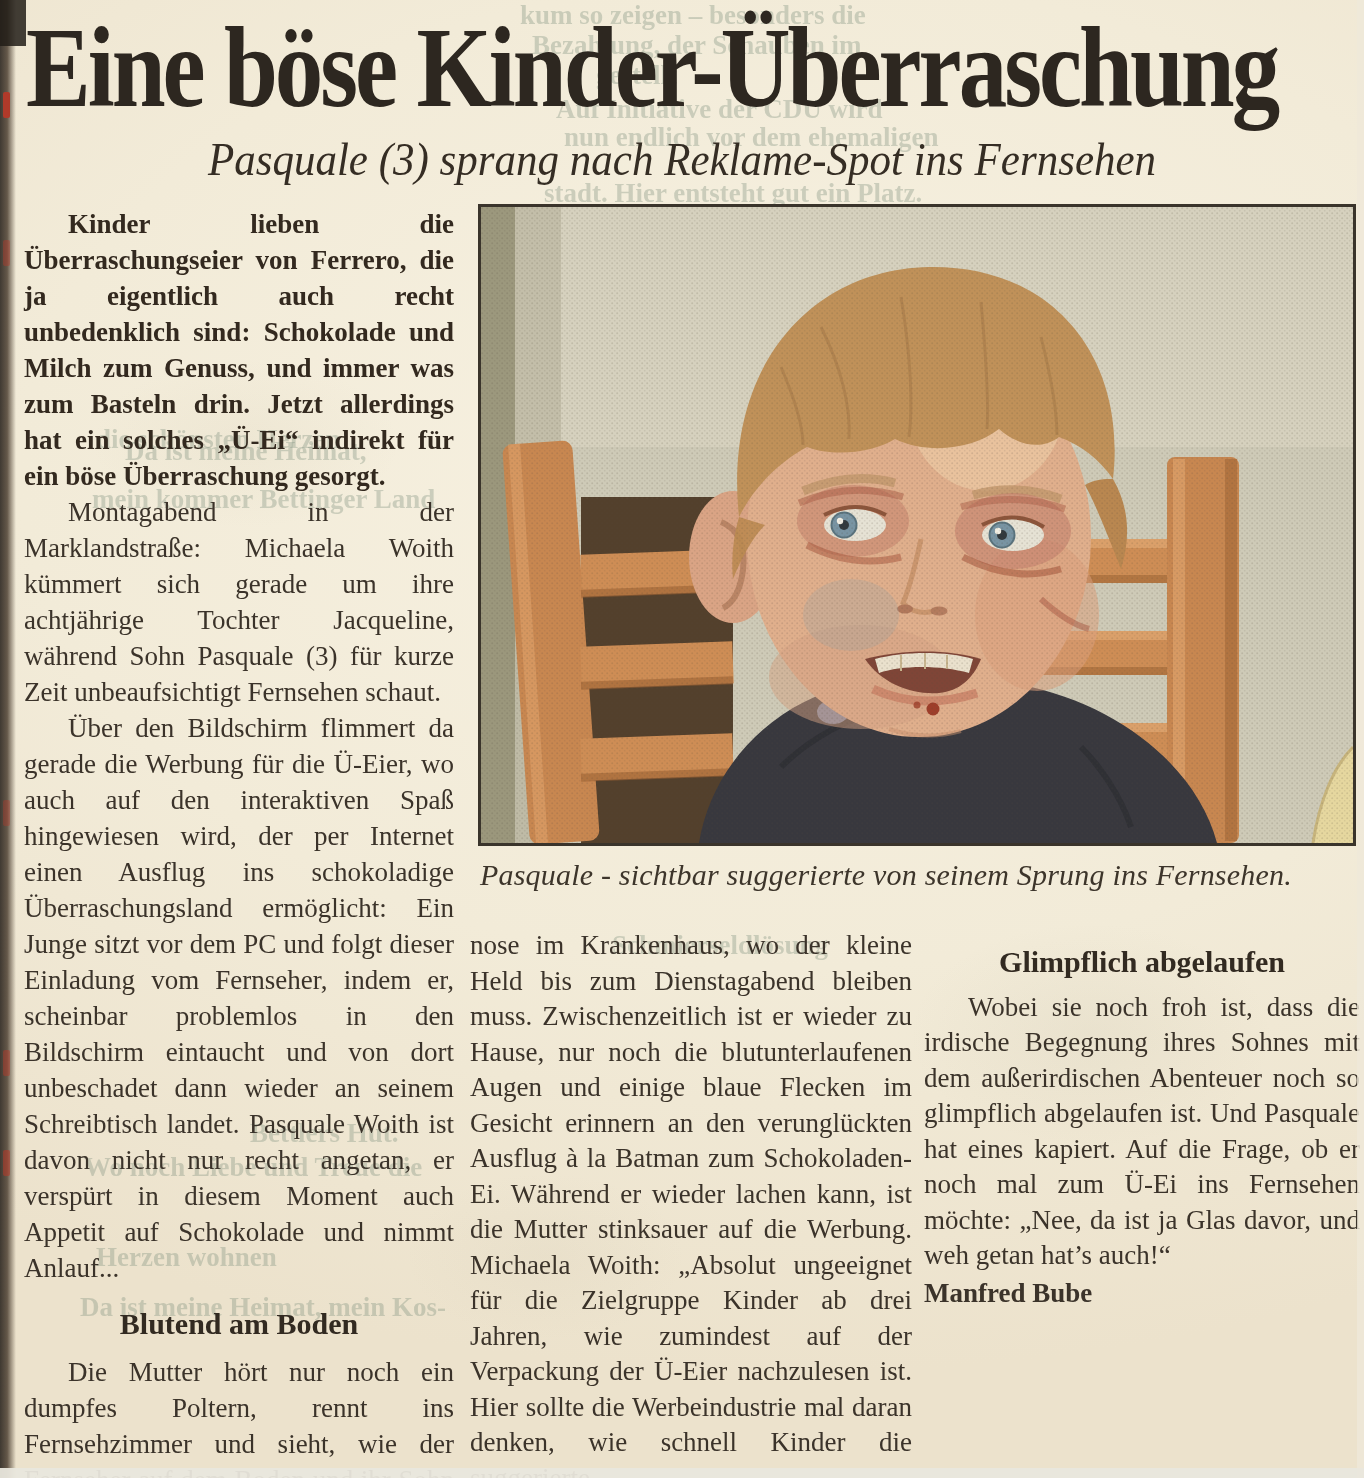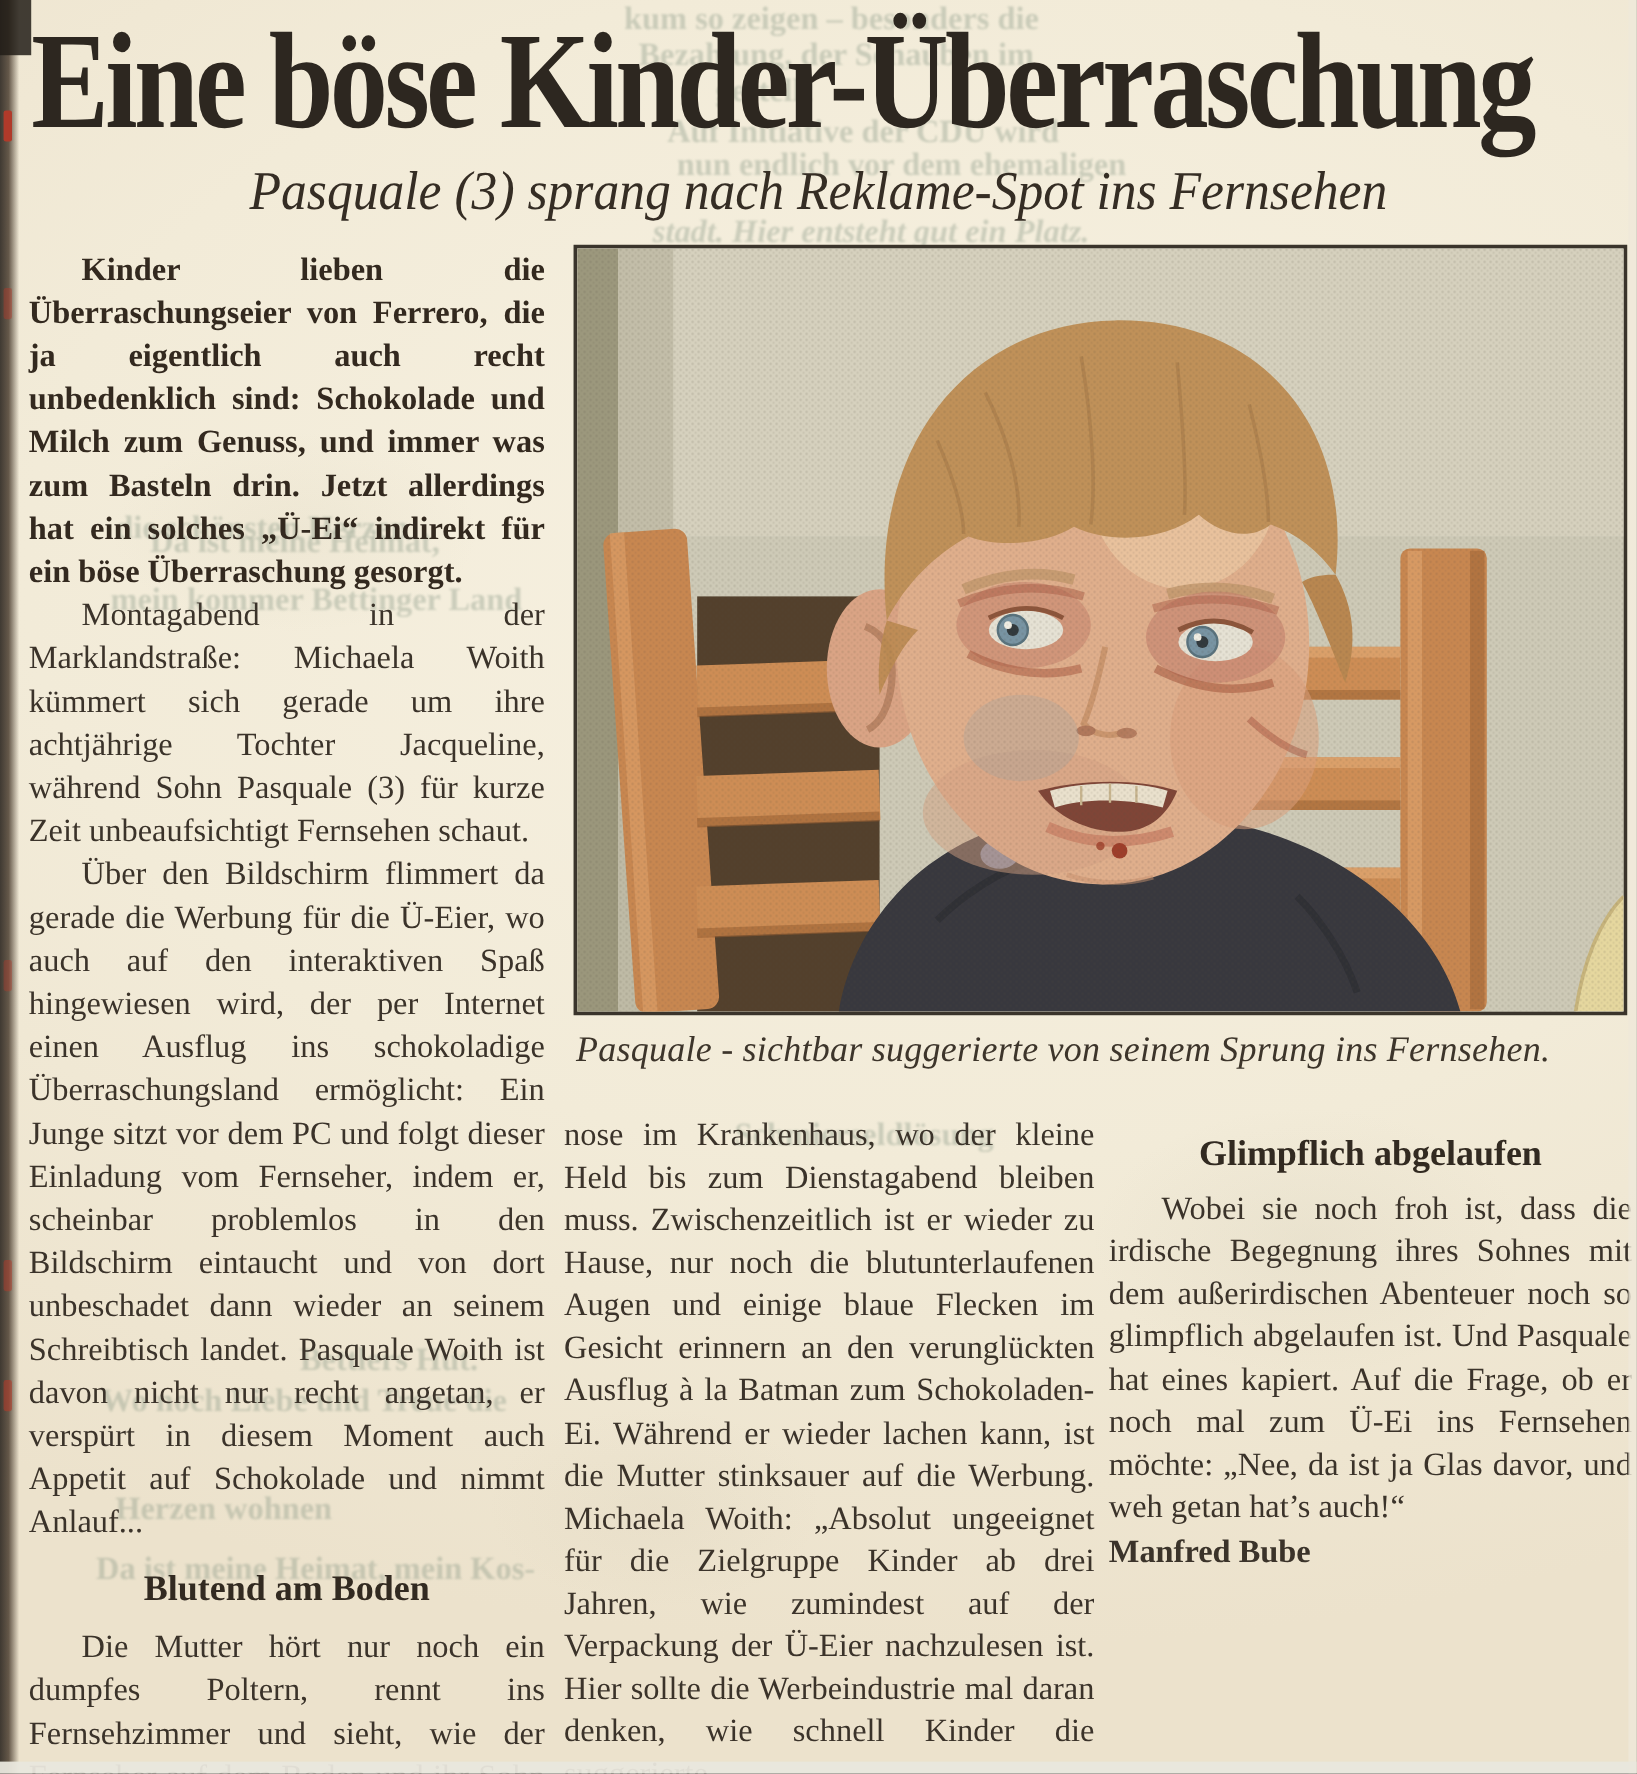--- a/index.html
+++ b/index.html
@@ -75,21 +75,21 @@
 <body>
 
 <div class="page">
 
   <div class="bleed-layer">
       <span class="bleed" style="left: 520px; top: 0px;">kum so zeigen – besonders die</span>
       <span class="bleed" style="left: 532px; top: 30px;">Bezahlung, der Schauben im</span>
       <span class="bleed" style="left: 596px; top: 60px;">gestellt</span>
       <span class="bleed" style="left: 556px; top: 94px;">Auf Initiative der CDU wird</span>
       <span class="bleed" style="left: 564px; top: 122px;">nun endlich vor dem ehemaligen</span>
-      <span class="bleed" style="left: 544px; top: 178px; font-style: italic;">stadt. Hier entsteht gut ein Platz.</span>
+      <span class="bleed" style="left: 544px; top: 178px;">stadt. Hier entsteht gut ein Platz.</span>
       <span class="bleed" style="left: 96px; top: 424px;">die schönsten Herzen</span>
       <span class="bleed" style="left: 112px; top: 436px; margin-left: 13px;">Da ist meine Heimat,</span>
       <span class="bleed" style="left: 92px; top: 484px;">mein kommer Bettinger Land</span>
       <span class="bleed" style="left: 250px; top: 1118px;">Bettlers Hut.</span>
       <span class="bleed" style="left: 84px; top: 1152px;">Wo noch Liebe und Treue die</span>
       <span class="bleed" style="left: 96px; top: 1242px;">Herzen wohnen</span>
       <span class="bleed" style="left: 80px; top: 1292px;">Da ist meine Heimat, mein Kos-</span>
       <span class="bleed" style="left: 612px; top: 930px;">Schmierseldlösung</span>
     </div>
 

